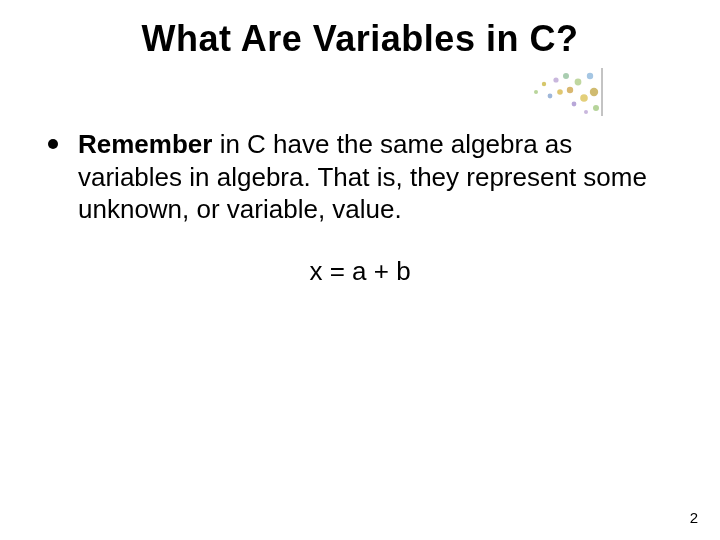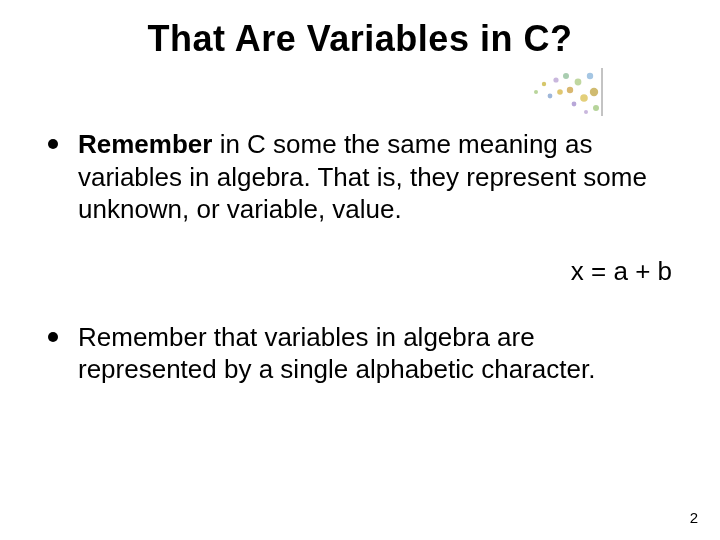--- a/index.html
+++ b/index.html
@@ -55,39 +55,39 @@
     height: 10px;
     background: #000;
     border-radius: 50%;
     margin-top: 11px;
     margin-right: 20px;
   }
   .bullet .text {
     flex: 1 1 auto;
   }
   .equations {
-    text-align: right;
+    text-align: center;
     font-size: 26px;
     line-height: 1.35;
     margin: 18px 0 32px 0;
   }
   .pagenum {
     position: absolute;
     bottom: 14px;
     right: 22px;
     font-size: 15px;
     color: #000;
   }
 </style>
 </head>
 <body>
 
 <div class="slide">
 
-  <div class="title">That Are Variables in C?</div>
+  <div class="title">What Are Variables in C?</div>
 
   <svg class="ornament" viewBox="0 0 80 56" id="ornament-svg">
       <circle cx="10" cy="30" r="2" fill="#b9d59b"></circle>
       <circle cx="18" cy="22" r="2.2" fill="#d6c76a"></circle>
       <circle cx="24" cy="34" r="2.4" fill="#9fb7d9"></circle>
       <circle cx="30" cy="18" r="2.6" fill="#c9b7dd"></circle>
       <circle cx="34" cy="30" r="2.8" fill="#e0c770"></circle>
       <circle cx="40" cy="14" r="3" fill="#a9cdb0"></circle>
       <circle cx="44" cy="28" r="3.2" fill="#d9b870"></circle>
       <circle cx="48" cy="42" r="2.4" fill="#b8a7d8"></circle>
@@ -98,32 +98,26 @@
       <circle cx="70" cy="46" r="3" fill="#b6d49a"></circle>
       <circle cx="60" cy="50" r="2" fill="#c9b7dd"></circle>
       <line x1="76" y1="6" x2="76" y2="54" stroke="#888" stroke-width="1"></line>
     </svg>
 
   <div class="body">
 
     <div class="bullet">
       <div class="dot"></div>
       <div class="text">
-        <b>Remember</b><span> in C some the same meaning as variables in algebra.  That is, they represent some unknown, or variable, value.</span>
+        <b>Remember</b><span> in C have the same algebra as variables in algebra.  That is, they represent some unknown, or variable, value.</span>
       </div>
     </div>
 
     <div class="equations">
       <div>x = a + b</div>
     </div>
 
-    <div class="bullet">
-      <div class="dot"></div>
-      <div class="text">
-        <b></b><span>Remember that variables in algebra are represented by a single alphabetic character.</span>
-      </div>
-    </div>
 
   </div>
 
   <div class="pagenum">2</div>
 
 </div>
 
 </body></html>

